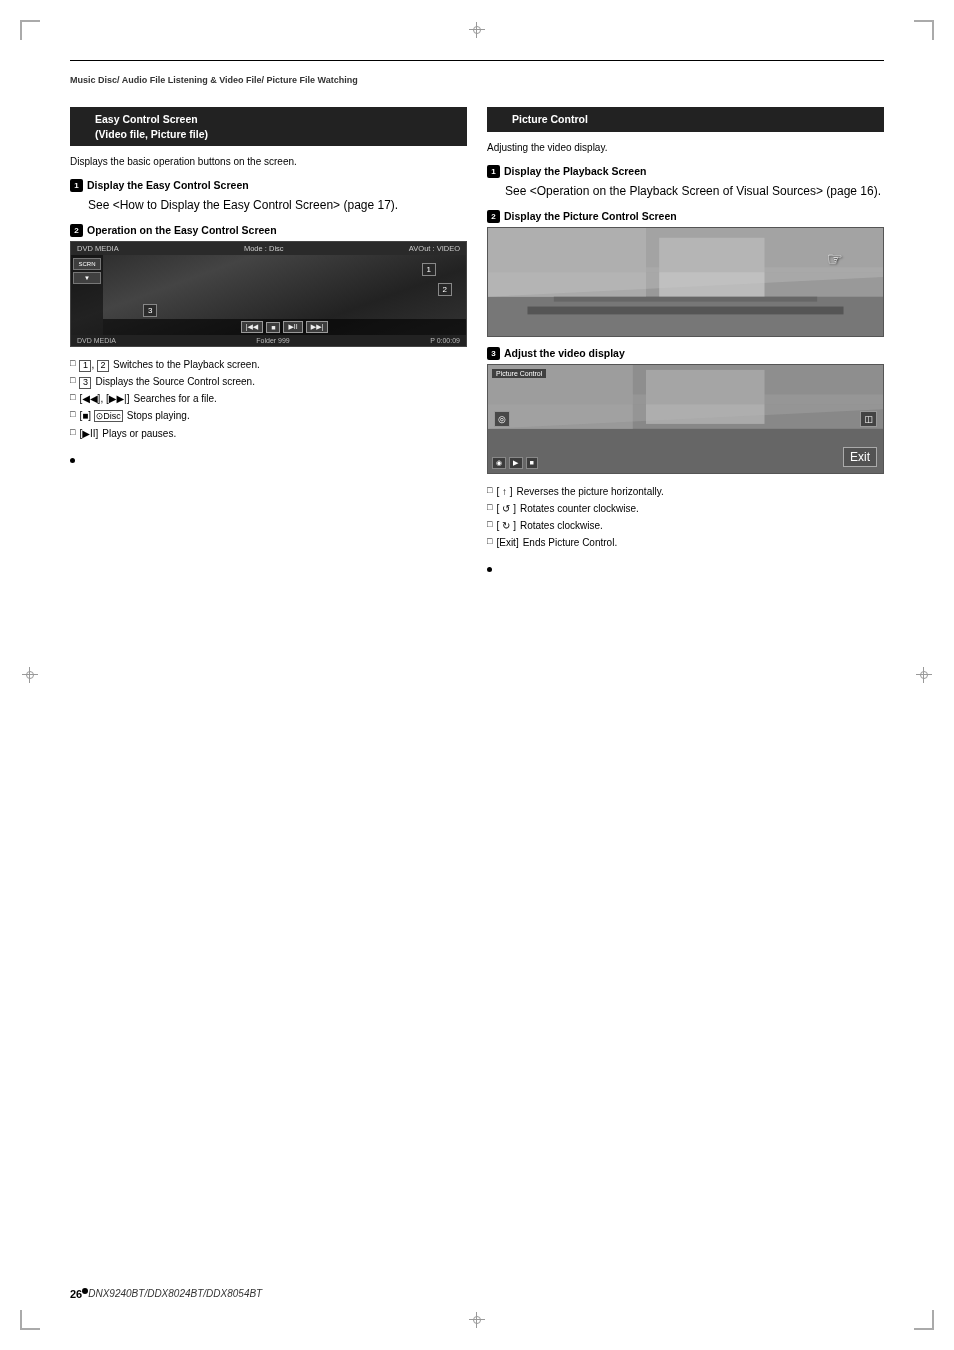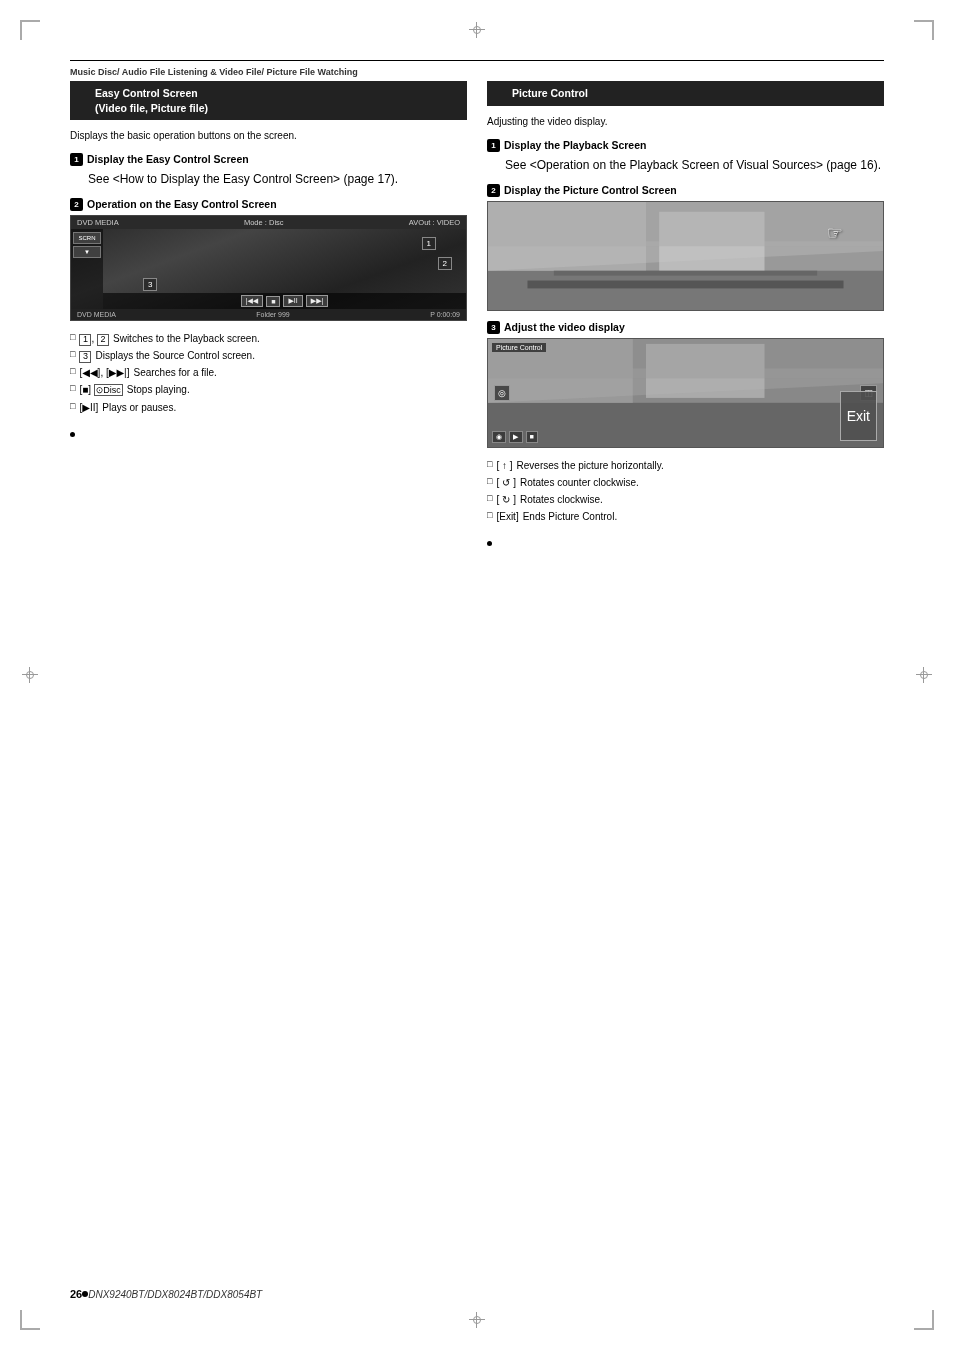--- a/index.html
+++ b/index.html
@@ -57,22 +57,22 @@
       transform: translate(-50%, -50%);
     }
     .ch-top { top: 22px; left: 50%; transform: translateX(-50%); }
     .ch-bottom { bottom: 22px; left: 50%; transform: translateX(-50%); }
     .ch-left { left: 22px; top: 50%; transform: translateY(-50%); }
     .ch-right { right: 22px; top: 50%; transform: translateY(-50%); }
 
     
     .page-header {
       border-top: 1.5px solid #000;
-      padding-top: 4px;
-      margin-bottom: 4px;
+      padding-top: 12px;
+      margin-bottom: 22px;
     }
     .page-header-text {
       font-size: 9px;
       font-weight: bold;
       color: #333;
     }
 
     
     .two-col {
       display: flex;
@@ -180,33 +180,33 @@
       font-size: 7px;
       padding: 1px 4px;
     }
 
     .exit-btn {
       position: absolute;
       bottom: 6px;
       right: 6px;
       background: rgba(80,80,80,0.9);
       color: #fff;
-      font-size: 14px;
-      padding: 16px 6px;
+      font-size: 12px;
+      padding: 2px 6px;
       border: 1px solid #aaa;
     }
 
     
     .page-footer {
       position: absolute;
       bottom: 50px;
       left: 70px;
       right: 70px;
       display: flex;
-      align-items: center;
+      align-items: flex-start;
       gap: 0;
     }
     .page-num {
       font-weight: bold;
       font-size: 11px;
     }
     .page-num-dot {
       width: 6px;
       height: 6px;
       background: #000;

